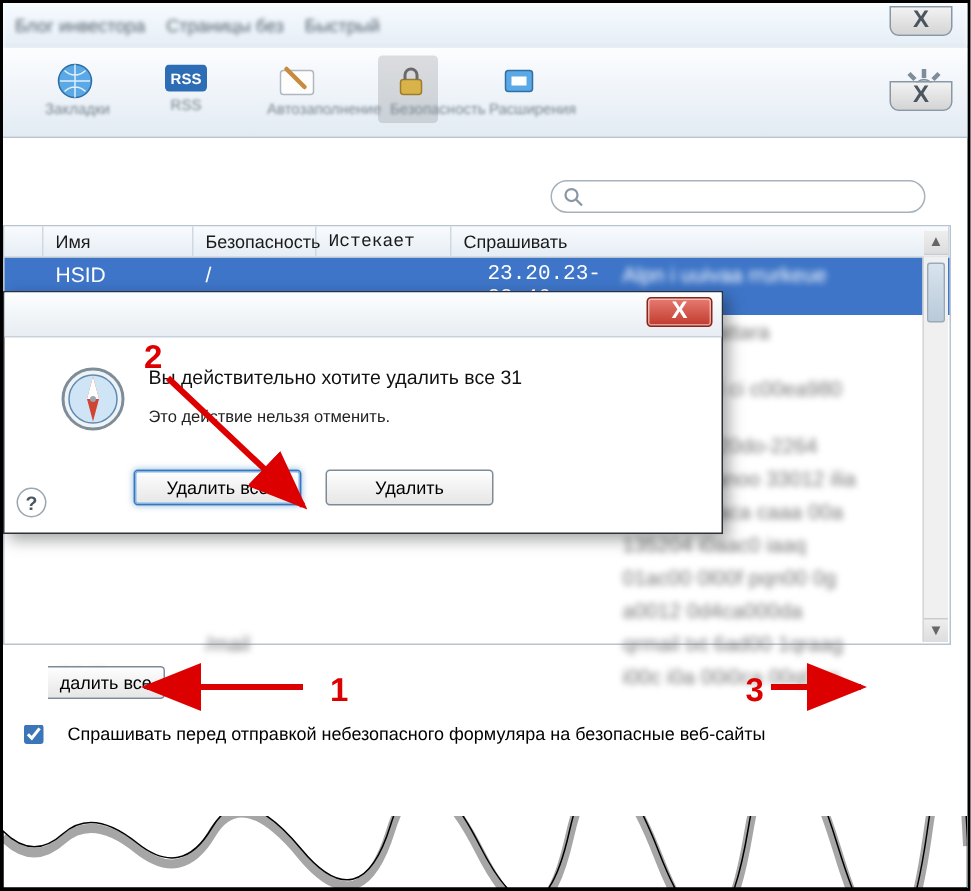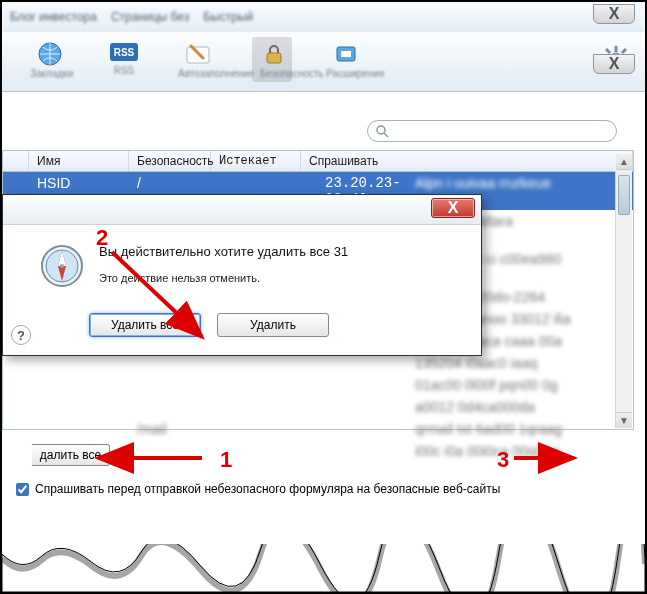--- a/index.html
+++ b/index.html
@@ -48,21 +48,21 @@
   .dtext .sub{ font-size:11px; color:#222;}
   .dbtns{ display:flex; gap:16px; padding:0 20px 18px 86px;}
   .btn{ min-width:112px; height:24px; border:1px solid #7e8a95; border-radius:3px; background:linear-gradient(#fefefe,#e6e6e6); font-size:12px; display:flex; align-items:center; justify-content:center; cursor:pointer;}
   .btn.primary{ border-color:#3a76b8; box-shadow:0 0 0 1px #7fb4e8 inset, 0 0 4px rgba(60,130,200,.5);}
   .help{ position:absolute; left:8px; bottom:10px; width:20px; height:20px; border:1px solid #9aa6b0; border-radius:50%; background:#fff; display:flex; align-items:center; justify-content:center; font-size:13px; font-weight:bold; color:#4a5560;}
 
   
   .bottom{ position:absolute; left:0; right:0; top:442px; display:flex; align-items:flex-end; justify-content:space-between; padding:0 8px;margin-left:22px;}
   .btn.sm{ min-width:78px; height:22px; font-size:12px;}
   .btn.ready{ background:linear-gradient(#eaf4ff,#cfe6fb); border-color:#5f9fce; box-shadow:0 0 5px rgba(70,140,210,.5);}
-  .chkrow{ position:absolute; left:14px; top:480px; font-size:12px; display:flex; align-items:center; gap:6px;}
+  .chkrow{ position:absolute; left:14px; top:480px; font-size:12px; display:flex; align-items:center; gap:16px;}
   .chkrow input{ accent-color:#3a76b8;}
 
   
   .anno{ position:absolute; z-index:40; color:#dd0000; font-weight:bold; font-size:22px;}
   svg.arrowsvg{position:absolute; z-index:39; pointer-events:none;}
   .torn{ position:absolute; left:0; right:0; bottom:0; height:48px; background:#fff;}
   .torn svg{width:100%; height:100%; display:block;}
 </style>
 </head>
 <body>

